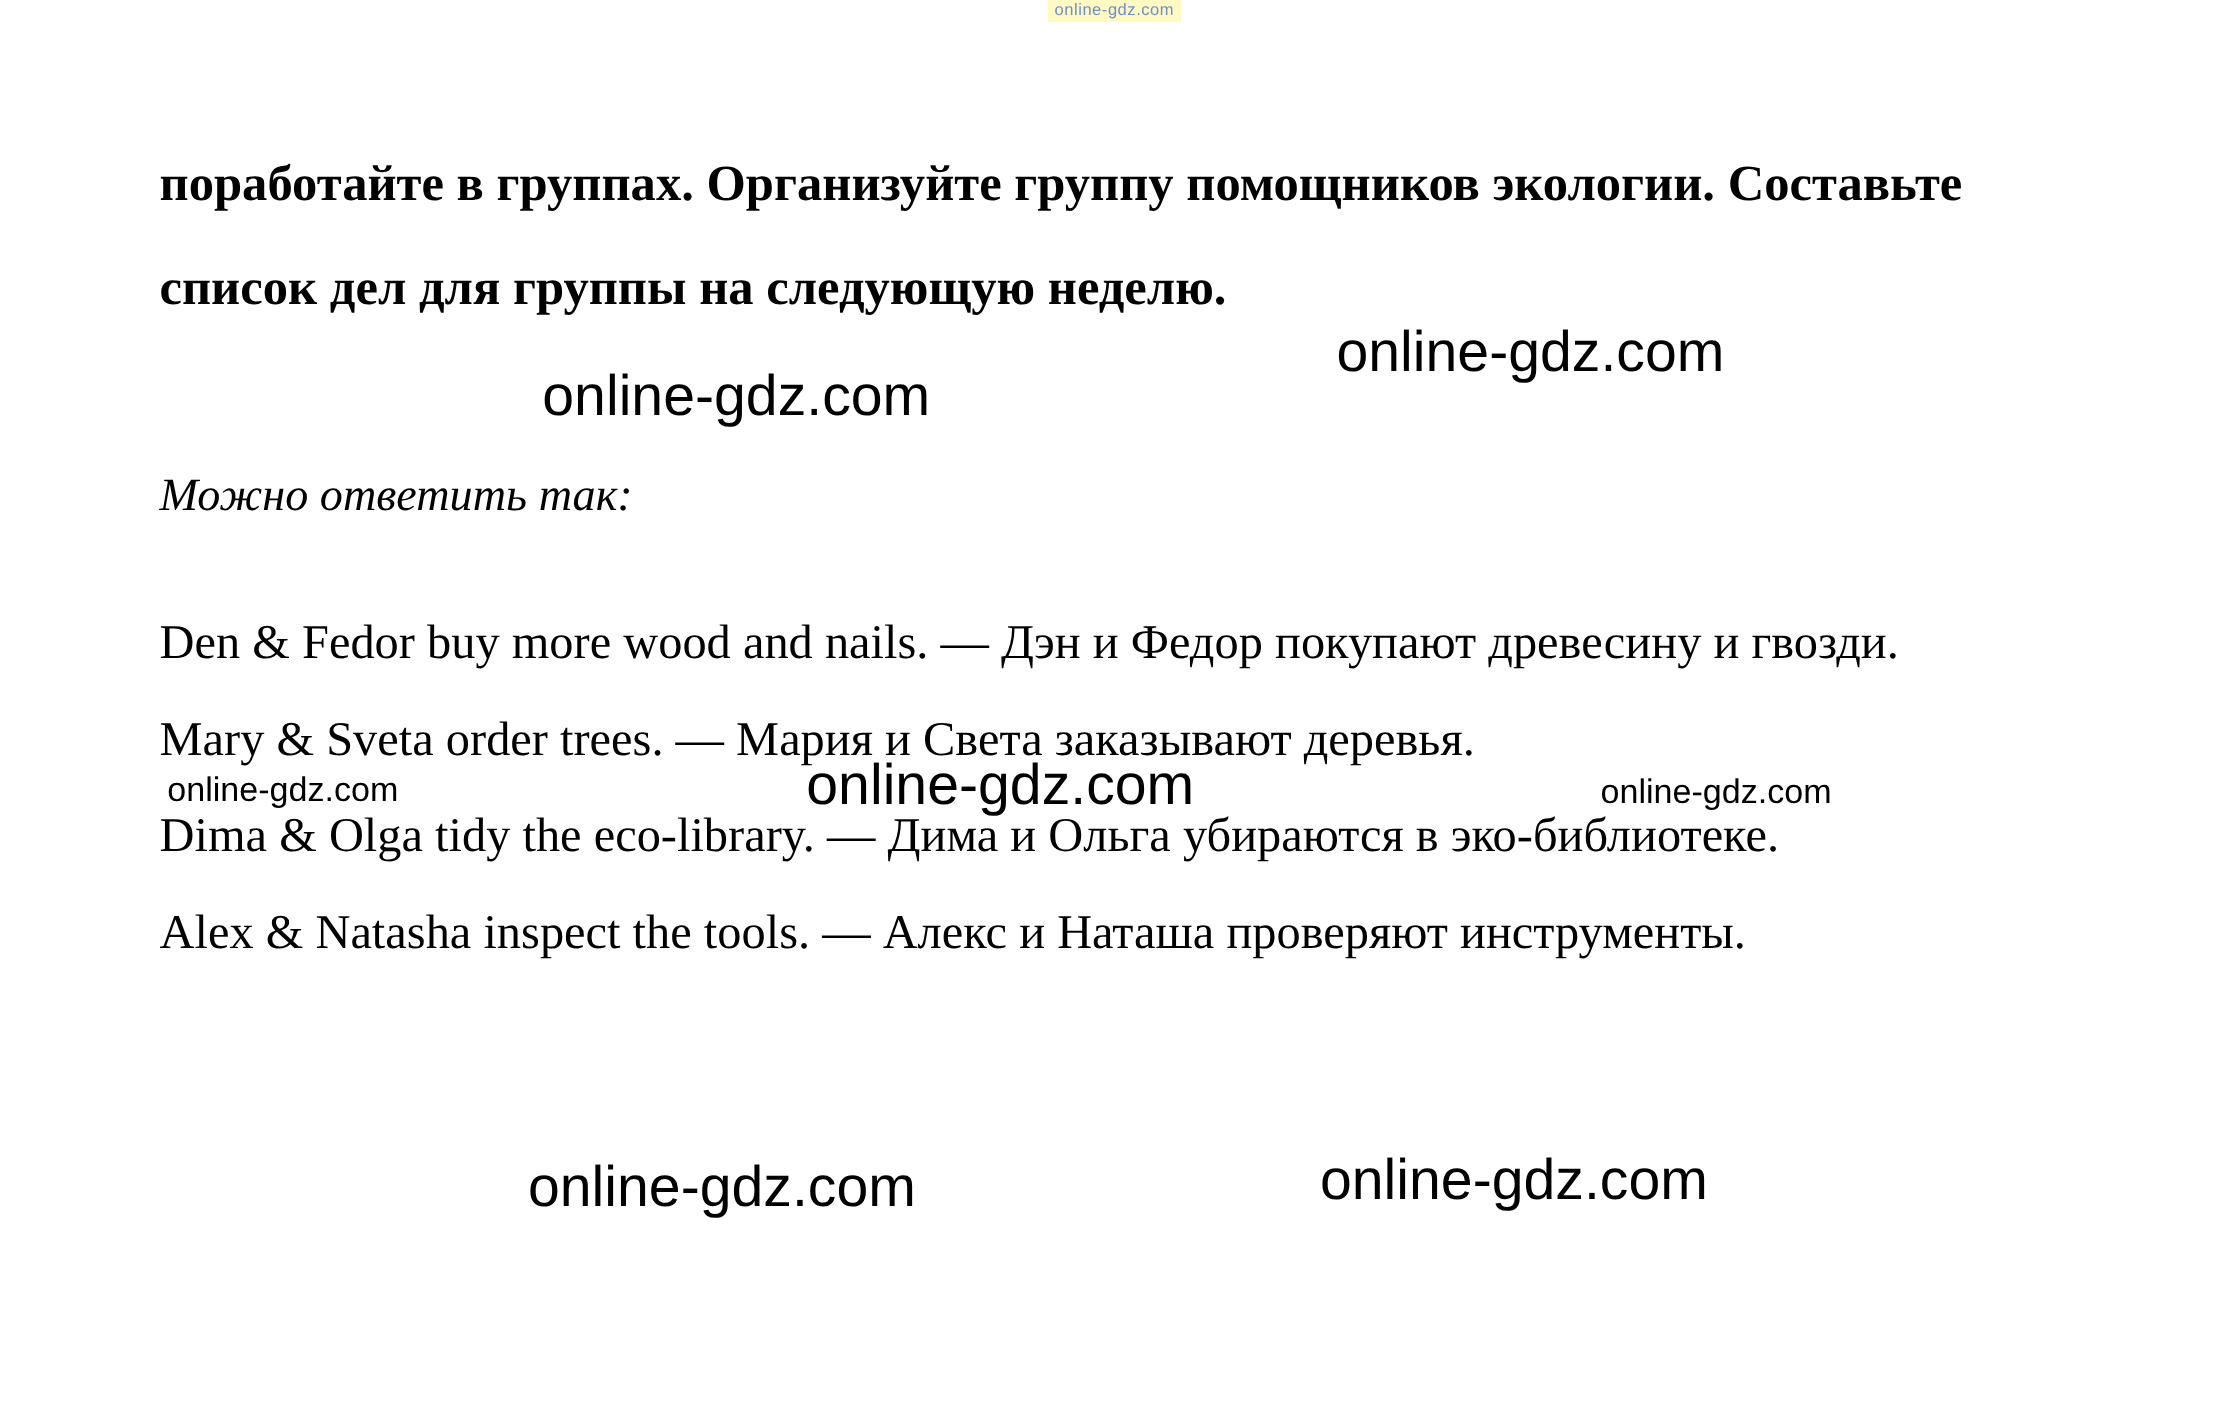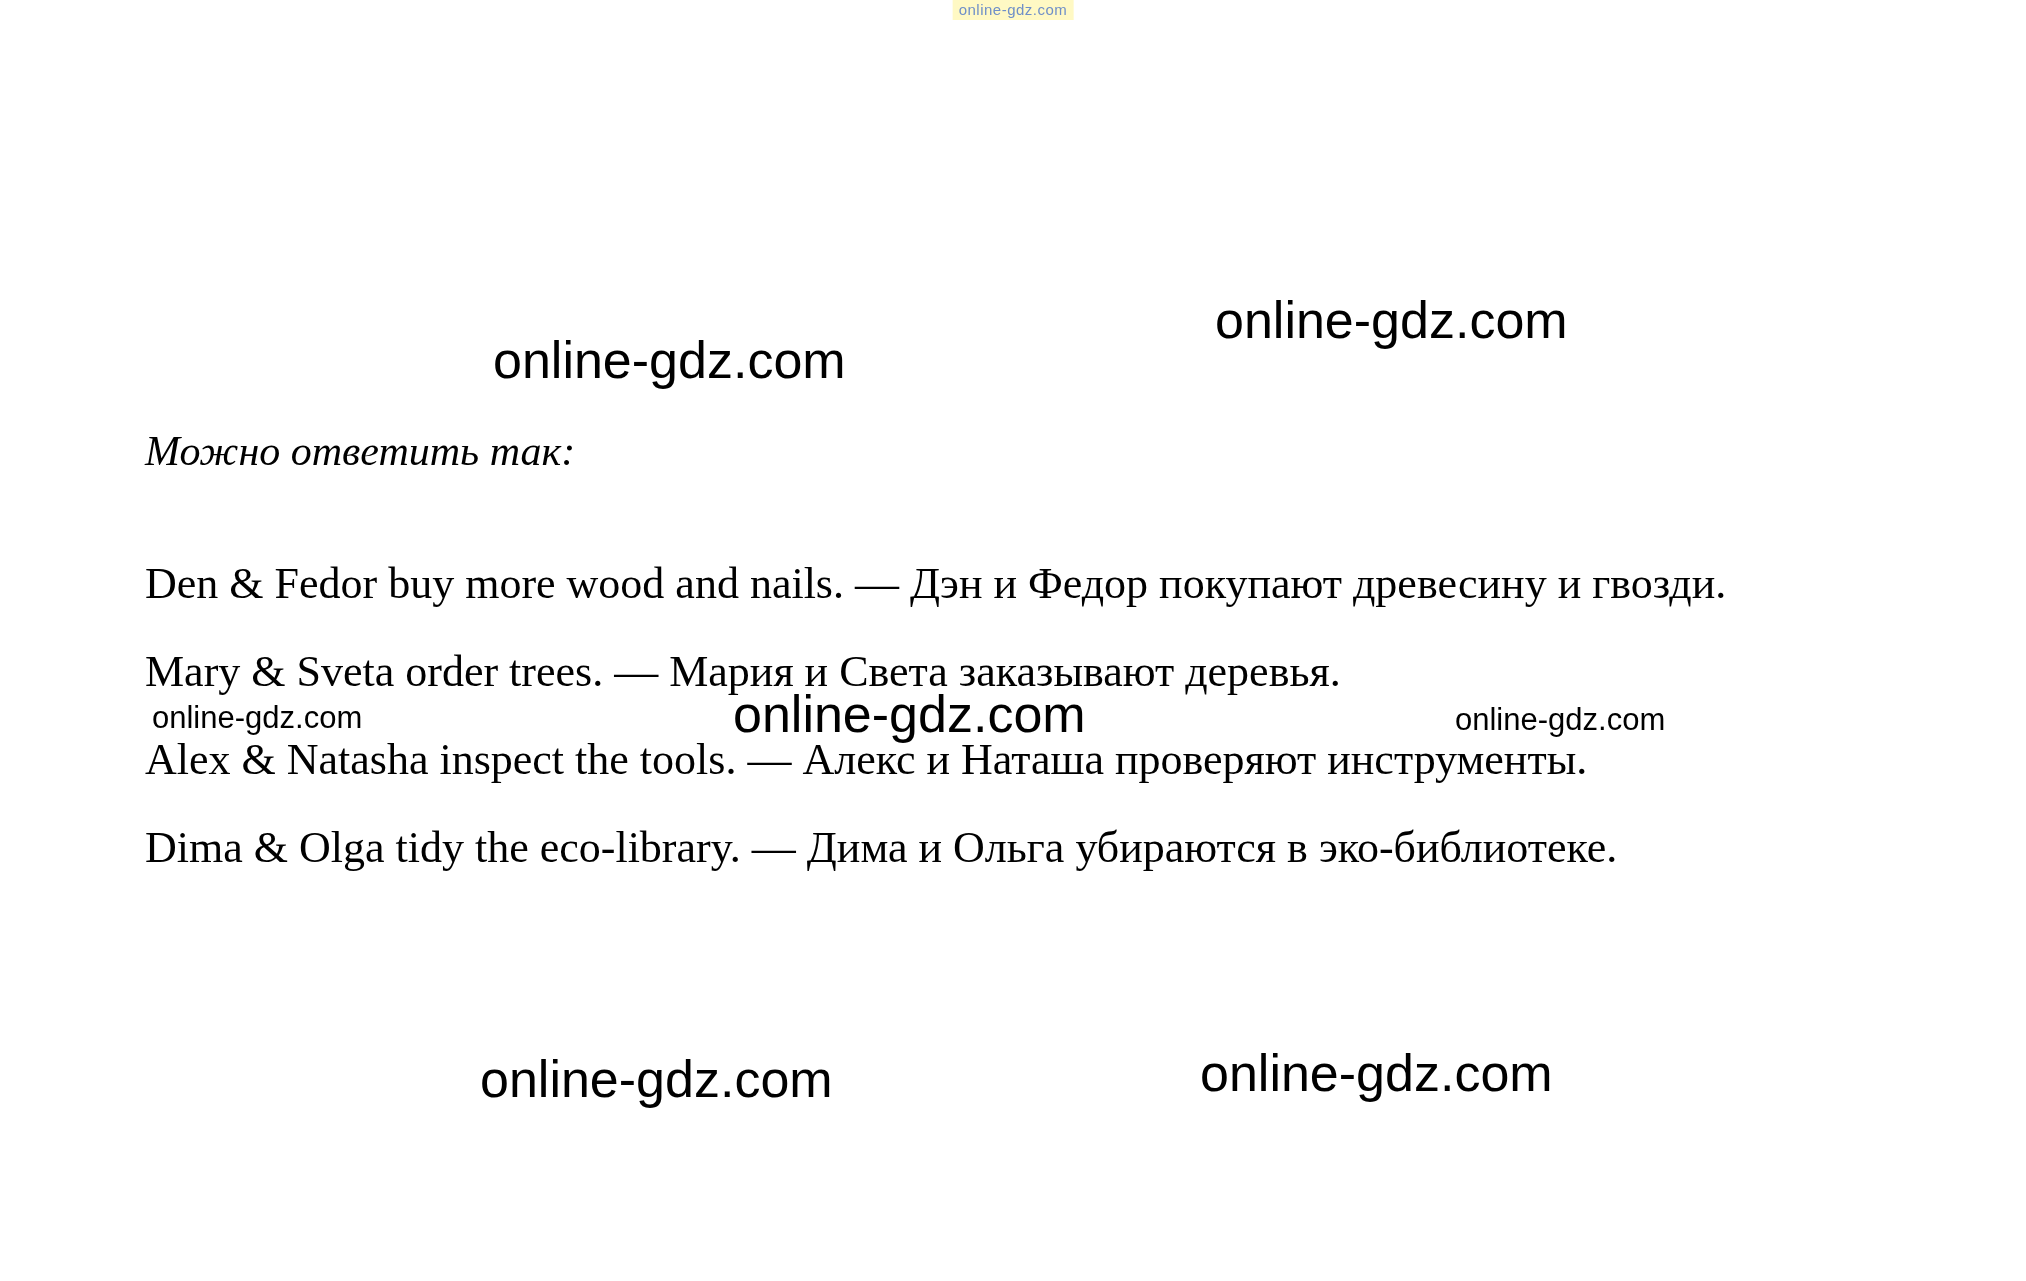--- a/index.html
+++ b/index.html
@@ -94,28 +94,29 @@
   .wm-6 { left: 480px;  top: 1049px; }
   .wm-7 { left: 1200px; top: 1043px; }
 </style>
 </head>
 <body>
 
 <div class="wm-top">online-gdz.com</div>
 
 <div class="doc">
 
+  <div class="heading">поработайте в группах. Организуйте группу помощников экологии. Составьте список дел для группы на следующую неделю.</div>
 
   <div class="italic-lead">Можно ответить так:</div>
 
   <div class="answers">
     <div class="answer-line">Den &amp; Fedor buy more wood and nails. — Дэн и Федор покупают древесину и гвозди.</div>
     <div class="answer-line">Mary &amp; Sveta order trees. — Мария и Света заказывают деревья.</div>
+    <div class="answer-line">Dima &amp; Olga tidy the eco-library. — Дима и Ольга убираются в эко-библиотеке.</div>
     <div class="answer-line">Alex &amp; Natasha inspect the tools. — Алекс и Наташа проверяют инструменты.</div>
-    <div class="answer-line">Dima &amp; Olga tidy the eco-library. — Дима и Ольга убираются в эко-библиотеке.</div>
   </div>
 
   <div class="wm wm-lg wm-1">online-gdz.com</div>
   <div class="wm wm-lg wm-2">online-gdz.com</div>
   <div class="wm wm-md wm-3">online-gdz.com</div>
   <div class="wm wm-lg wm-4">online-gdz.com</div>
   <div class="wm wm-md wm-5">online-gdz.com</div>
   <div class="wm wm-lg wm-6">online-gdz.com</div>
   <div class="wm wm-lg wm-7">online-gdz.com</div>
 

